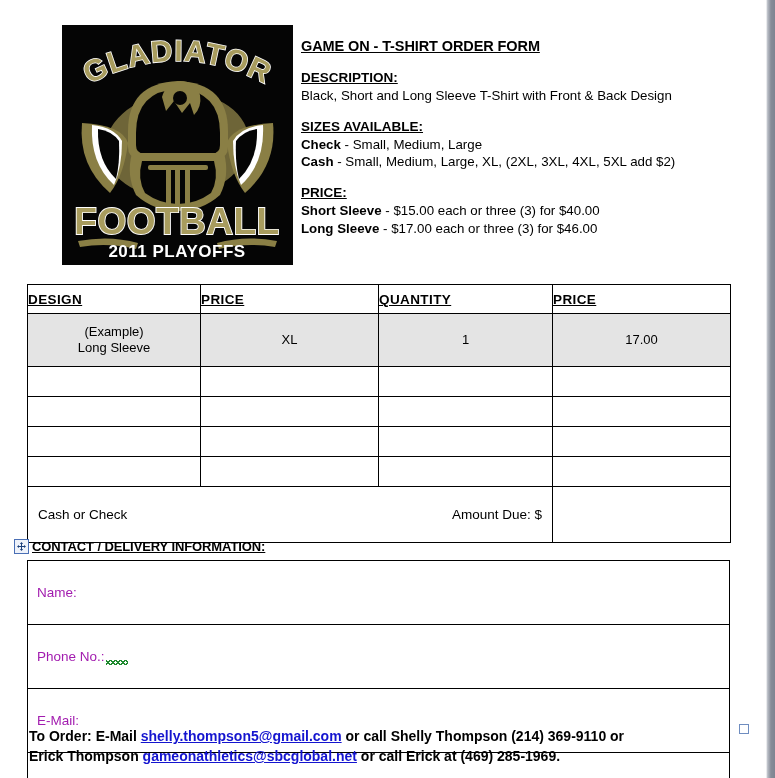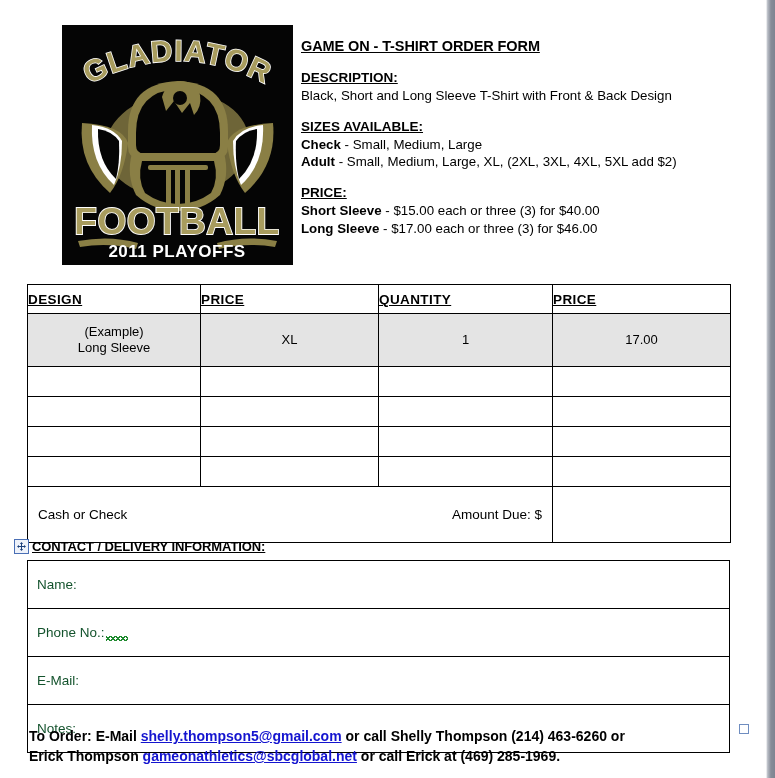--- a/index.html
+++ b/index.html
@@ -154,23 +154,23 @@
   .contact-table {
     position: absolute;
     left: 27px; top: 560px;
     width: 703px;
     border-collapse: collapse;
     table-layout: fixed;
   }
   .contact-table td {
     border: 1.5px solid #000;
     height: 31px;
-    padding: 8px 9px;
+    padding: 16px 9px;
     font-size: 13.5px;
-    color: #14532d;
+    color: #a21caf;
     vertical-align: middle;
     position: relative;
   }
   .squiggle {
     display: inline-block;
     width: 22px;
     height: 5px;
     margin-left: 1px;
     vertical-align: -4px;
     background-image:
@@ -258,21 +258,21 @@
       <div class="hdr-title">GAME ON - T-SHIRT ORDER FORM</div>
 
       <div class="sec">
         <div class="sec-head">DESCRIPTION:</div>
         <div class="sec-line">Black, Short and Long Sleeve T-Shirt with Front &amp; Back Design</div>
       </div>
 
       <div class="sec">
         <div class="sec-head">SIZES AVAILABLE:</div>
         <div class="sec-line"><b>Check</b><span> - Small, Medium, Large</span></div>
-        <div class="sec-line"><b>Adult</b><span> - Small, Medium, Large, XL, (2XL, 3XL, 4XL, 5XL add $2)</span></div>
+        <div class="sec-line"><b>Cash</b><span> - Small, Medium, Large, XL, (2XL, 3XL, 4XL, 5XL add $2)</span></div>
       </div>
 
       <div class="sec">
         <div class="sec-head">PRICE:</div>
         <div class="sec-line"><b>Short Sleeve</b><span> - $15.00 each or three (3) for $40.00</span></div>
         <div class="sec-line"><b>Long Sleeve</b><span> - $17.00 each or three (3) for $46.00</span></div>
       </div>
     </div>
   </div>
 
@@ -366,19 +366,19 @@
       </tr>
       <tr>
         <td><span>Notes:</span></td>
       </tr>
     </tbody>
   </table>
 
   <div class="resize-handle"></div>
 
   <div class="footer">
-    <div><span>To Order: E-Mail </span><span class="link">shelly.thompson5@gmail.com</span><span> or call Shelly Thompson (214) 463-6260 or</span></div>
+    <div><span>To Order: E-Mail </span><span class="link">shelly.thompson5@gmail.com</span><span> or call Shelly Thompson (214) 369-9110 or</span></div>
     <div><span>Erick Thompson </span><span class="link">gameonathletics@sbcglobal.net</span><span> or call Erick at (469) 285-1969.</span></div>
   </div>
 
 </div>
 
 <div class="page-edge"></div>
 
 </body></html>

